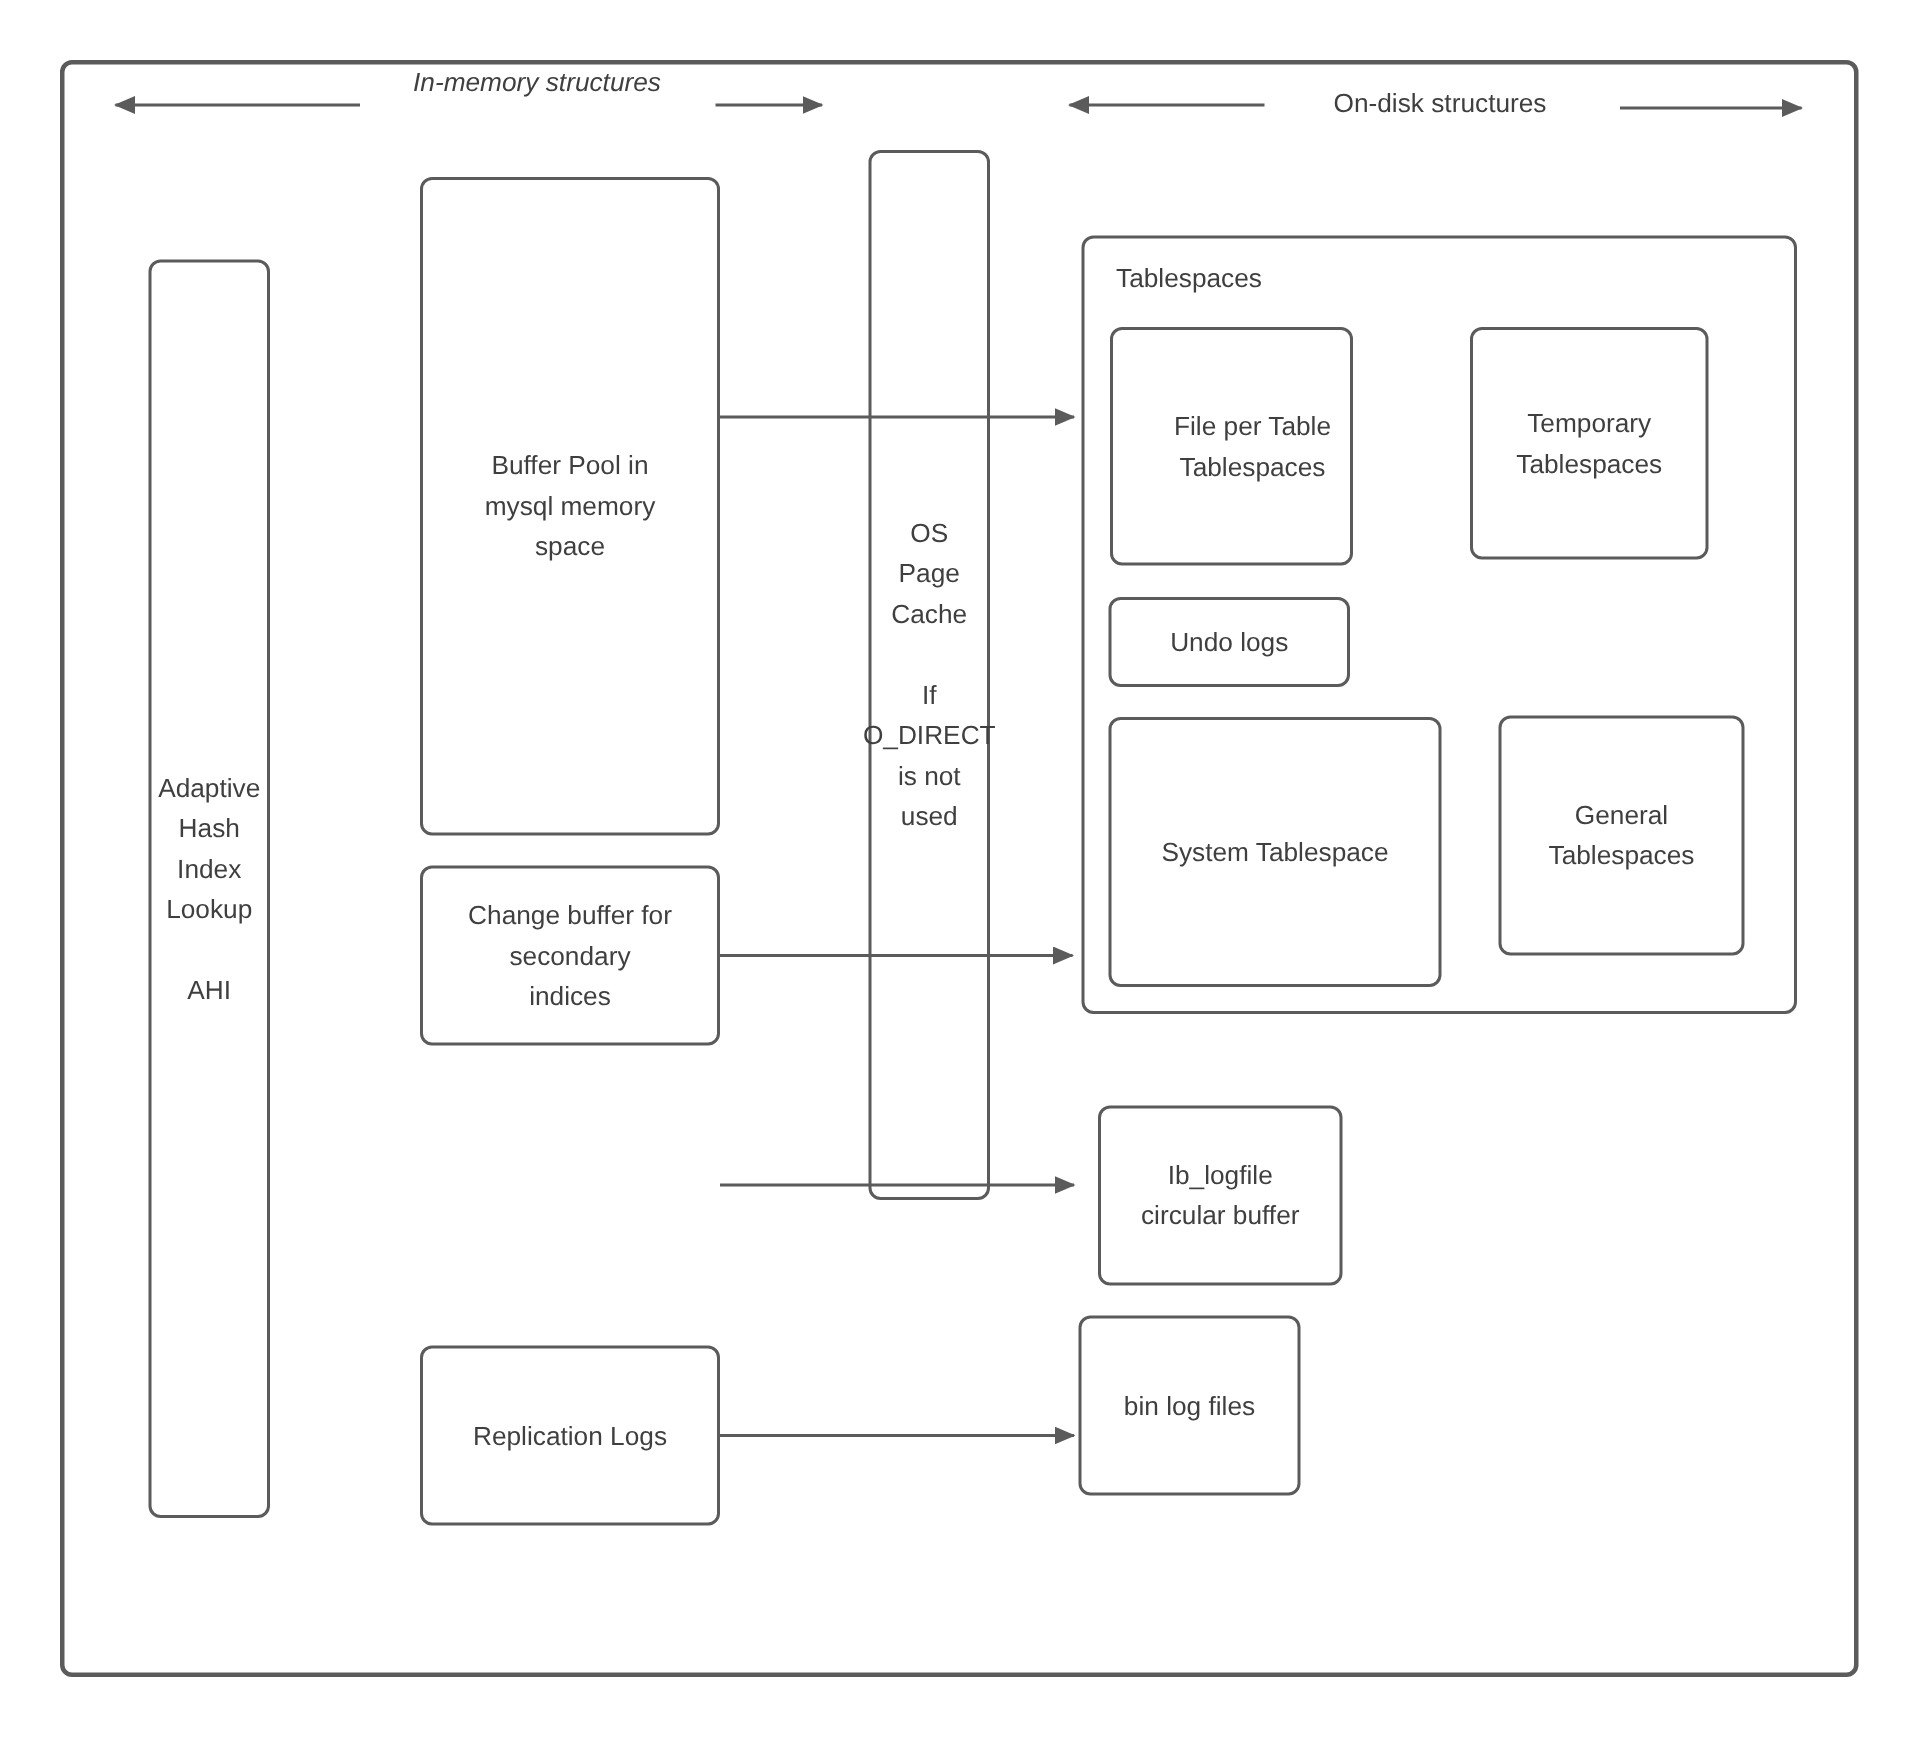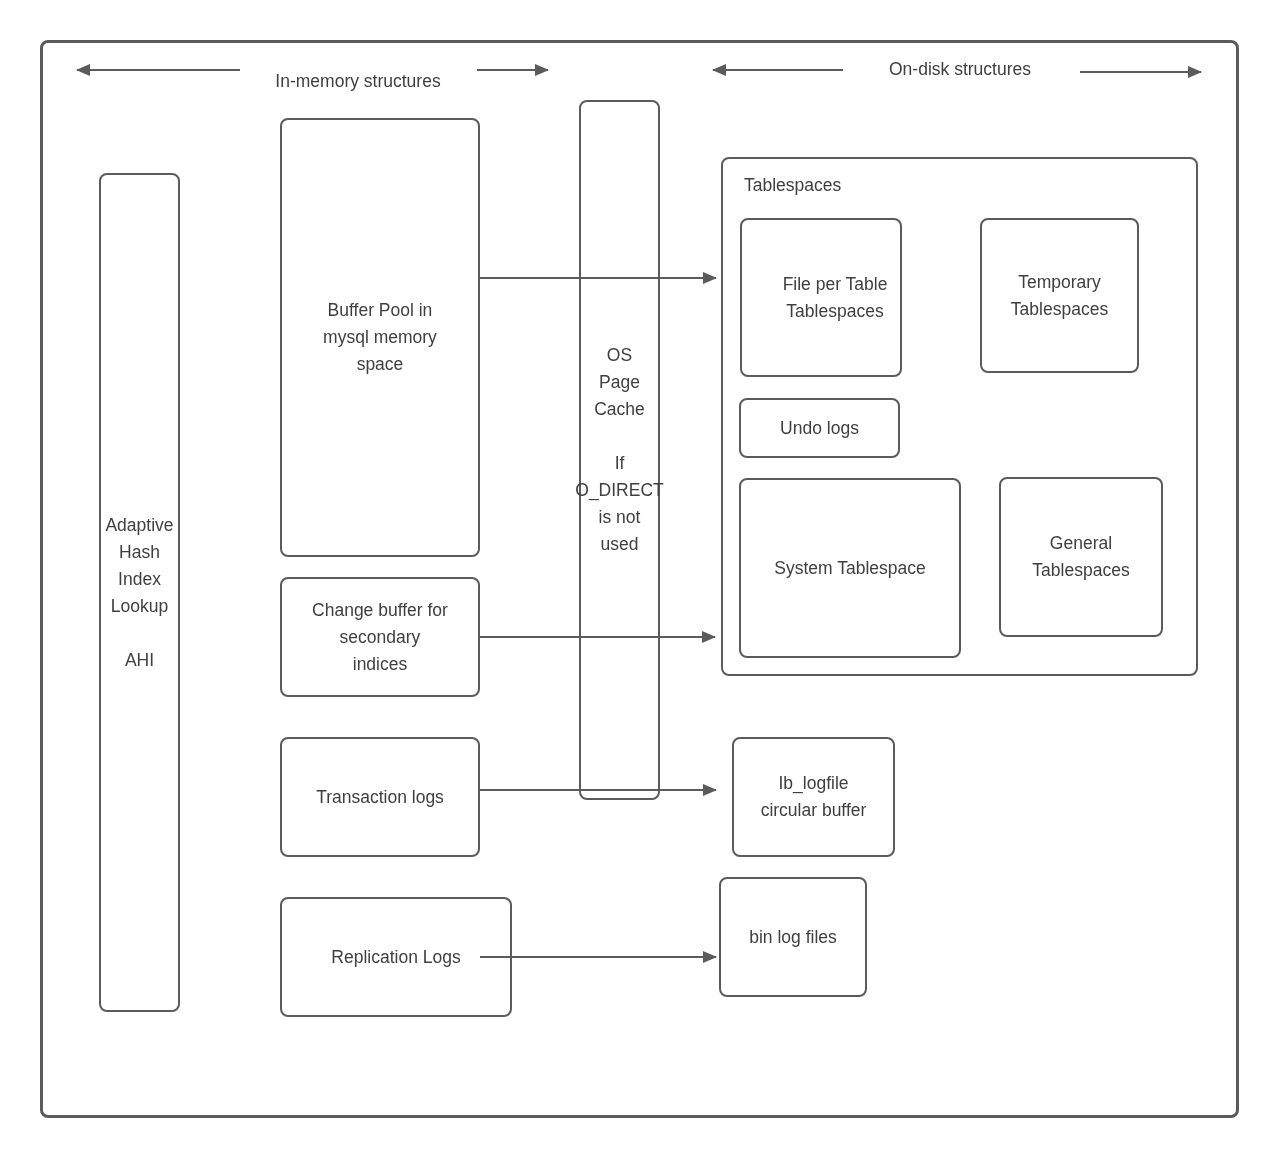--- a/index.html
+++ b/index.html
@@ -73,21 +73,21 @@
   .arrows line { stroke: var(--stroke); stroke-width: 2; }
   .arrows .head { fill: var(--stroke); }
 </style>
 </head>
 <body>
 
 <div class="canvas">
 
   <div class="outer"></div>
 
-  <div class="hlabel" style="left:358px; top:81px;">In-memory structures</div>
+  <div class="hlabel" style="left:358px; top:55px;font-style:italic;">In-memory structures</div>
   <div class="hlabel" style="left:960px; top:69px;">On-disk structures</div>
 
   <div class="box" style="left:99px; top:173px; width:81px; height:839px;">
     <span class="box-label">Adaptive
 Hash
 Index
 Lookup
 
 AHI</span>
   </div>
@@ -97,25 +97,22 @@
 mysql memory
 space</span>
   </div>
 
   <div class="box" style="left:280px; top:577px; width:200px; height:120px;">
     <span class="box-label">Change buffer for
 secondary
 indices</span>
   </div>
 
-  <div class="box" style="left:280px; top:737px; width:200px; height:120px;">
-    <span class="box-label">Transaction logs</span>
-  </div>
 
-  <div class="box" style="left:280px; top:897px; width:232px; height:120px;">
+  <div class="box" style="left:280px; top:897px; width:200px; height:120px;">
     <span class="box-label">Replication Logs</span>
   </div>
 
   <div class="box" style="left:579px; top:57px; width:81px; height:700px;margin-top:43px;">
     <span class="box-label">OS
 Page
 Cache
 
 If
 O_DIRECT

